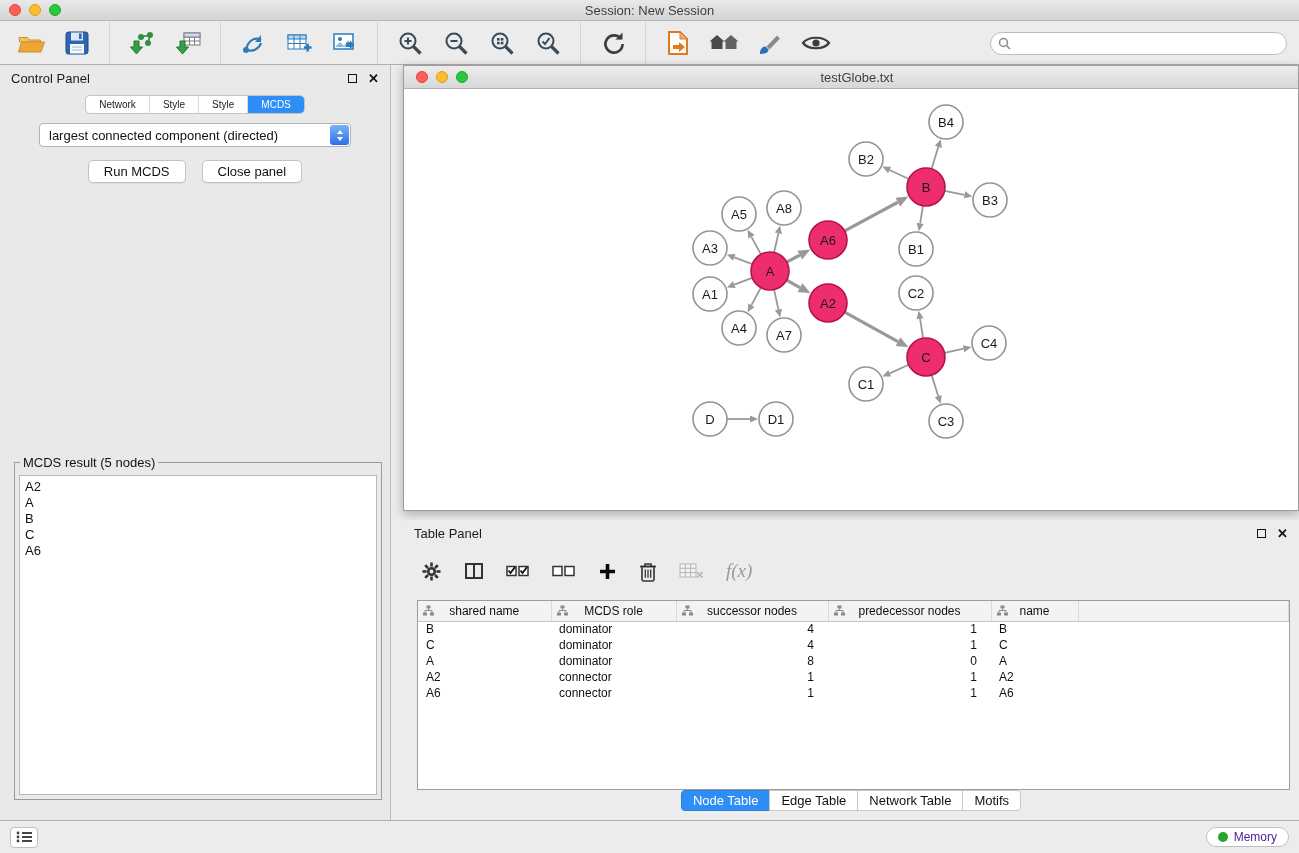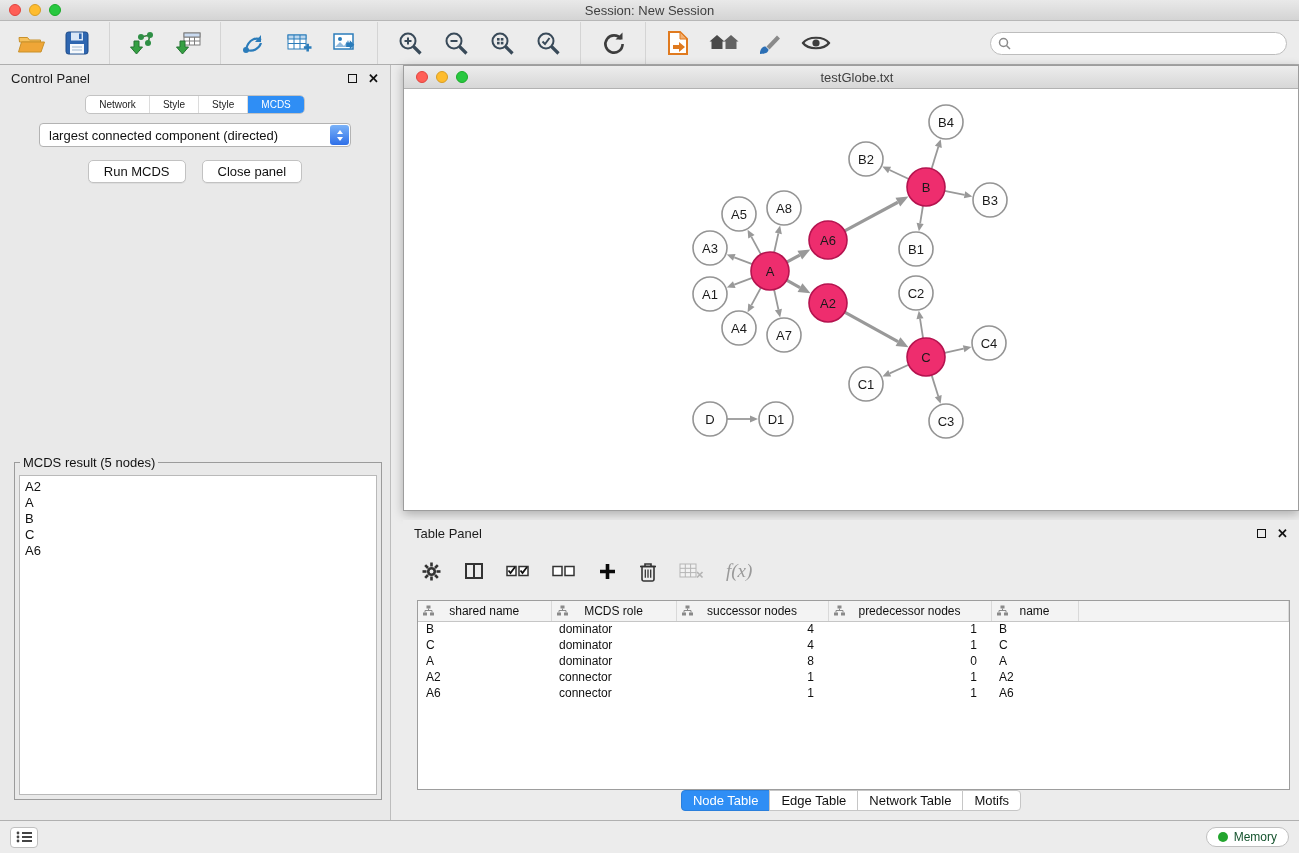--- a/index.html
+++ b/index.html
@@ -97,21 +97,21 @@
   .tp-tab:last-child { border-radius:0 4px 4px 0; }
   .tp-tab.active { background:#2f8ef5; color:#fff; border-color:#2a7fdc; }
 
   
   .statusbar { position:absolute; left:0; bottom:0; right:0; height:33px;
     border-top:1px solid #b0b0b0; background:#ececec; display:flex; align-items:center; padding:0 10px; }
   .list-btn { width:28px; height:21px; background:#fff; border:1px solid #c0c0c0; border-radius:4px;
     display:flex; align-items:center; justify-content:center; }
   .memory-btn { margin-left:auto; display:flex; align-items:center; gap:6px;
     background:#fff; border:1px solid #c0c0c0; border-radius:11px; padding:2px 11px;
-    font-size:12px; color:#14532d; font-family:"Liberation Sans", sans-serif; }
+    font-size:12px; color:#4c1d95; font-family:"Liberation Sans", sans-serif; }
   .mem-dot { width:10px; height:10px; border-radius:50%; background:#23a52e; }
 </style>
 </head>
 <body>
 
 <div class="app">
 
   <div class="titlebar">
     <div class="traffic">
       <span class="dot red"></span>

